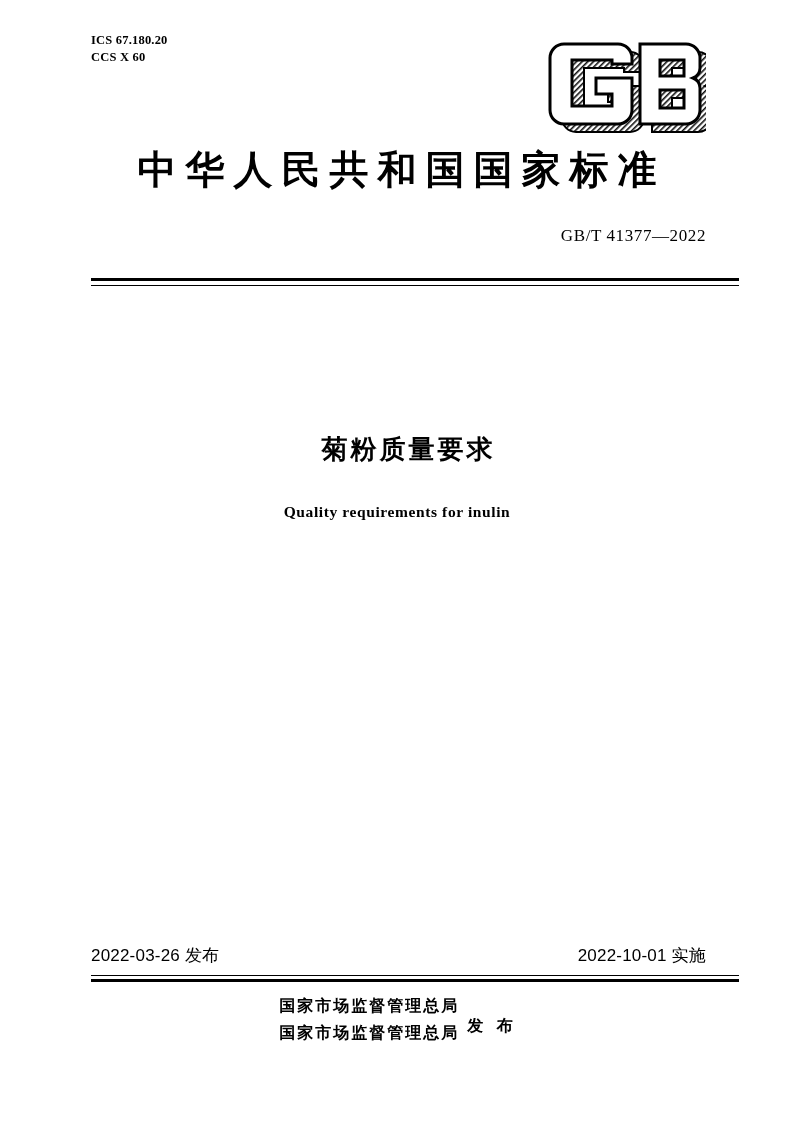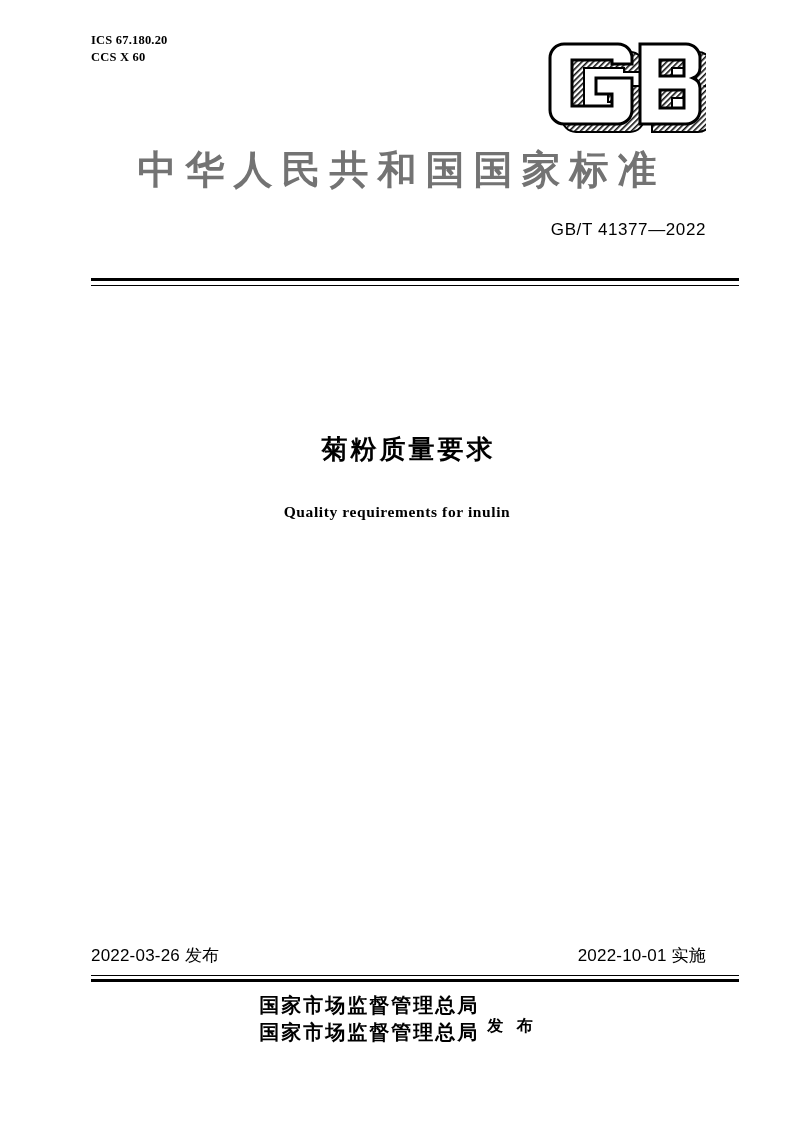--- a/index.html
+++ b/index.html
@@ -51,30 +51,30 @@
     position: absolute;
     left: 0;
     top: 143px;
     width: 794px;
     text-align: center;
     font-family: "DejaVu Serif", serif;
     font-weight: bold;
     font-size: 39px;
     letter-spacing: 9px;
     text-indent: 9px;
-    color: #737373;
+    color: #000000;
     white-space: nowrap;
   }
 
   
   .std-number {
     position: absolute;
     right: 88px;
-    top: 220px;
-    font-family: Liberation Sans, sans-serif;
+    top: 226px;
+    font-family: Liberation Serif, serif;
     font-size: 17px;
     letter-spacing: 0.6px;
     white-space: nowrap;
   }
 
   
   .rule-thick {
     position: absolute;
     left: 91px;
     top: 278px;
@@ -158,21 +158,21 @@
     left: 0;
     top: 992px;
     width: 794px;
     display: flex;
     justify-content: center;
     align-items: center;
   }
   .issuer-names {
     font-family: "DejaVu Serif", serif;
     font-weight: bold;
-    font-size: 20px;
+    font-size: 16px;
     line-height: 27px;
     letter-spacing: 2px;
     text-indent: 2px;
     text-align: center;
   }
   .issue-word {
     font-family: "DejaVu Serif", serif;
     font-weight: bold;
     font-size: 16px;
     letter-spacing: 4px;

